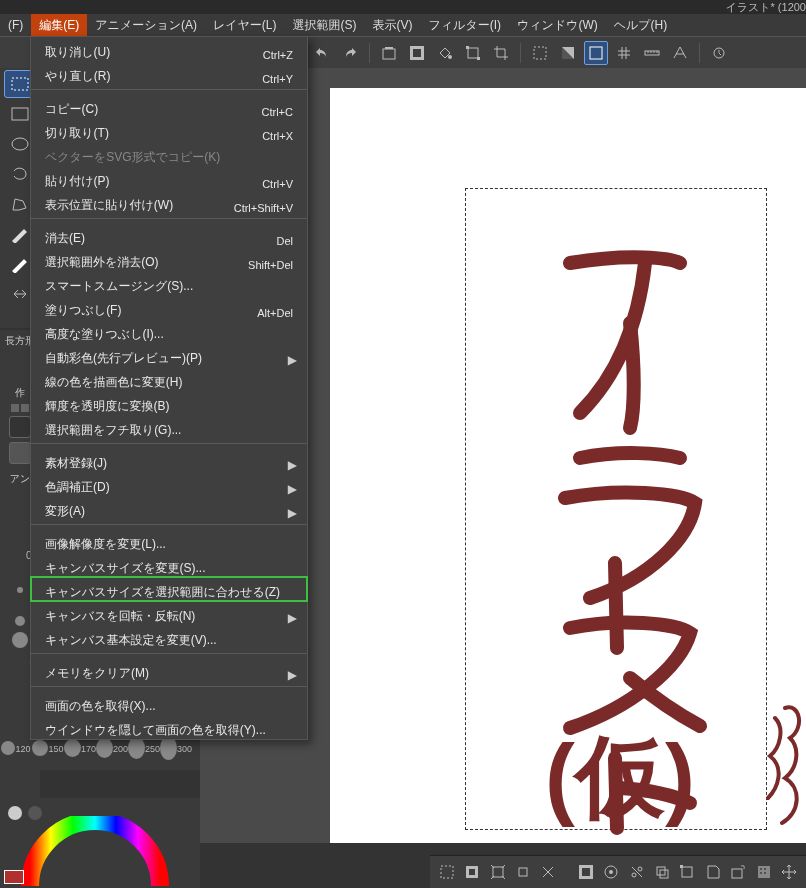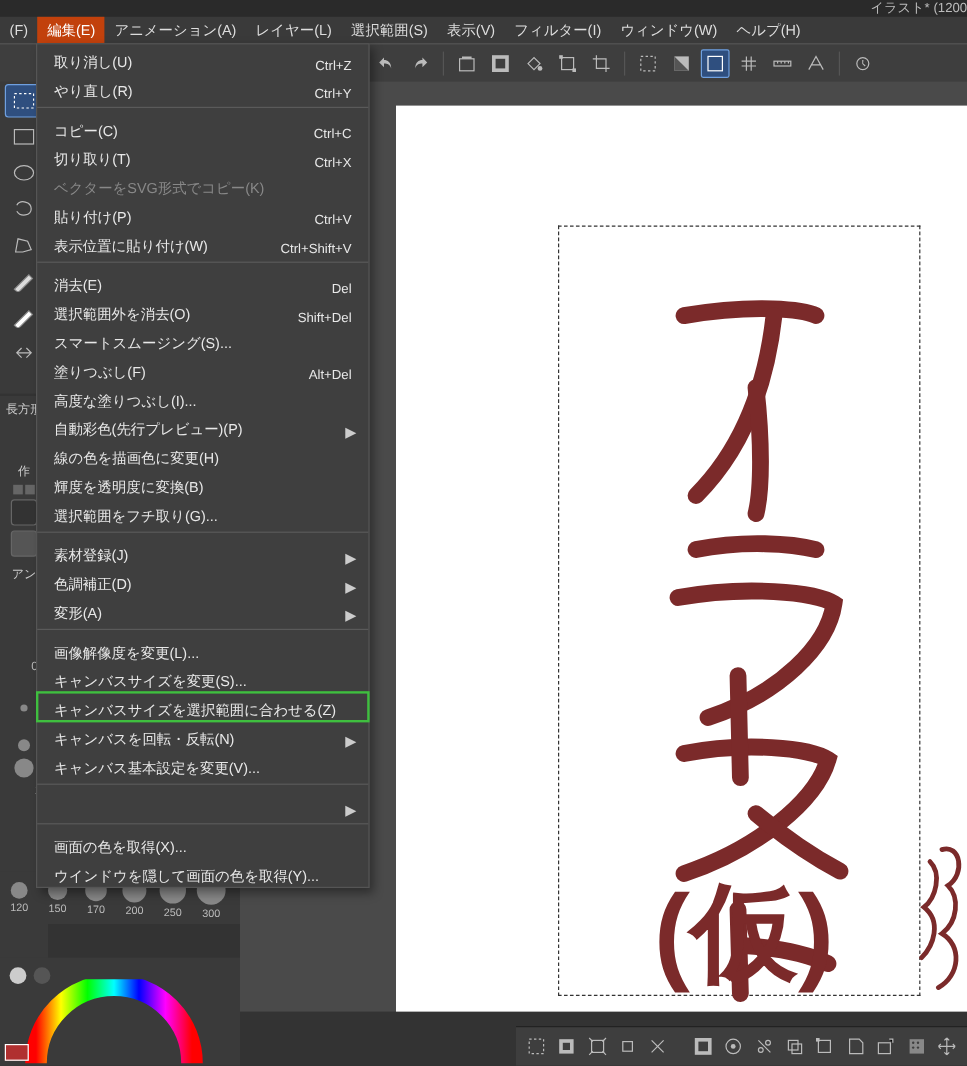--- a/index.html
+++ b/index.html
@@ -33,21 +33,21 @@
   .canvas{position:absolute;left:130px;top:20px;width:476px;height:755px;background:#fff}
   .sel-rect{position:absolute;border:1px dashed #333}
   
   .wheel{position:absolute;left:0;bottom:0;width:200px;height:90px;background:#3a3a3a}
   .wheel .dot{position:absolute;width:14px;height:14px;border-radius:50%}
   
   .selbar{position:absolute;left:430px;right:0;bottom:0;height:32px;background:#3e3e3e;border-top:1px solid #222;display:flex;align-items:center;gap:4px;padding:0 6px}
   .selbar .sb{width:22px;height:22px;display:flex;align-items:center;justify-content:center;color:#bbb}
   
   .brush-grid{position:absolute;left:0;top:726px;width:200px;display:flex;flex-wrap:wrap;background:#3a3a3a}
-  .brush-grid .cell{width:32px;height:44px;display:flex;flex-direction:column;align-items:center;justify-content:center}
+  .brush-grid .cell{width:32px;height:44px;display:flex;flex-direction:row;align-items:center;justify-content:center}
   .brush-grid .cell .circ{border-radius:50%;background:#888}
   .brush-grid .cell .cn{font-size:9px;color:#bbb;margin-top:2px}
   svg{display:block}
 </style>
 </head>
 <body>
 
 <div class="titlebar">イラスト* (1200</div>
 
 <div class="menubar">
@@ -462,20 +462,21 @@
     </div>
     <div class="row">
       <span class="lab">キャンバスを回転・反転(N)</span>
       <span class="sub">▶</span>
     </div>
     <div class="row">
       <span class="lab">キャンバス基本設定を変更(V)...</span>
     </div>
     <hr>
     <div class="row">
+      <span class="lab">メモリをクリア(M)</span>
       <span class="sub">▶</span>
     </div>
     <hr>
     <div class="row">
       <span class="lab">画面の色を取得(X)...</span>
     </div>
     <div class="row">
       <span class="lab">ウインドウを隠して画面の色を取得(Y)...</span>
     </div>
   </div>

